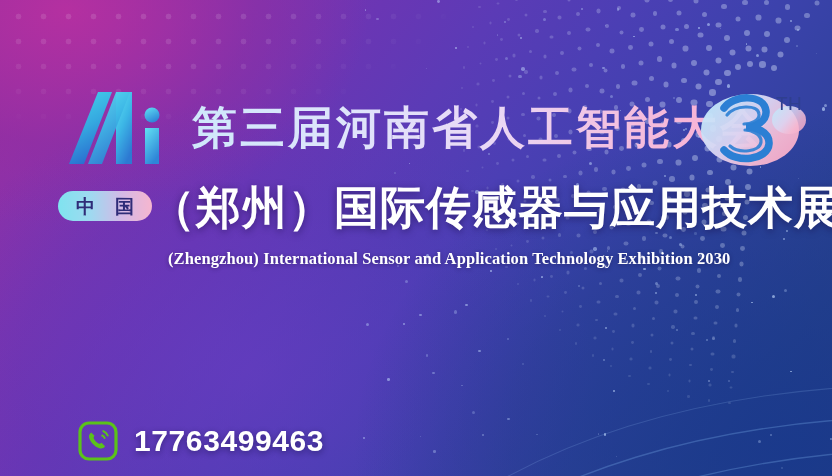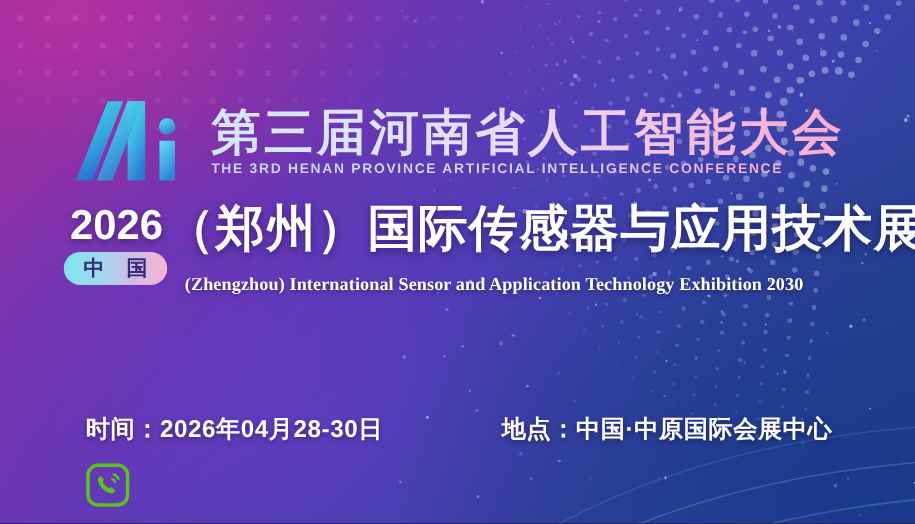--- a/index.html
+++ b/index.html
@@ -794,50 +794,67 @@
         <path d="M50 4 L64 4 L36 76 L22 76 Z" fill="url(#lgB)" opacity="0.95"></path>
 
         <circle cx="86" cy="27" r="7.5" fill="url(#lgC)"></circle>
 
         <path d="M79 40 L93 40 L93 76 L79 76 Z" fill="url(#lgC)"></path>
       </svg>
     </div>
 
     <div class="title-block">
       <div class="title-cn">第三届河南省人工智能大会</div>
-      <div class="title-en">THE 3RD HENAN PROVINCE ARTIFICIAL INTELLIGENCE CONFERENCE</div>
     </div>
   </div>
 
+  <div class="badge-3th">
+    <svg viewBox="0 0 120 96" aria-hidden="true">
+      <defs>
+        <linearGradient id="blobg" x1="0" y1="0.2" x2="1" y2="0.9">
+          <stop offset="0%" stop-color="#bfe9fb"></stop>
+          <stop offset="42%" stop-color="#dcd5f2"></stop>
+          <stop offset="72%" stop-color="#f6b9d2"></stop>
+          <stop offset="100%" stop-color="#f8a8c6"></stop>
+        </linearGradient>
+      </defs>
+
+      <ellipse cx="56" cy="50" rx="49" ry="36" fill="url(#blobg)" opacity="0.95"></ellipse>
+      <ellipse cx="95" cy="40" rx="17" ry="14" fill="url(#blobg)" opacity="0.85"></ellipse>
+
+      <g fill="none" stroke="#2b7fd4" stroke-linecap="round">
+        <path d="M30 28 C40 14, 70 14, 72 31 C73 42, 60 47, 52 47 C60 47, 76 51, 75 64 C74 80, 42 84, 30 70" stroke-width="7.5"></path>
+        <path d="M33 35 C41 25, 64 24, 65 34 C66 41, 56 44, 50 44" stroke-width="3.2" stroke-opacity="0.9"></path>
+        <path d="M36 66 C45 74, 66 72, 67 62 C68 54, 57 50, 51 50" stroke-width="3.2" stroke-opacity="0.9"></path>
+      </g>
+      <text x="82" y="30" font-family="Liberation Sans, sans-serif" font-size="19" font-weight="400" fill="#2f3f8f" letter-spacing="0.5">TH</text>
+    </svg>
+  </div>
 
   <div class="year-col">
-    <div class="year-num">2026</div>
     <div class="cn-pill">
       <span>中</span>
       <span>国</span>
     </div>
   </div>
 
   <div class="headline">（郑州）国际传感器与应用技术展览会</div>
 
   <div class="headline-en">(Zhengzhou) International Sensor and Application Technology Exhibition 2030</div>
 
 
-  <div class="info-row">
-    <div class="info-time">时间：2026年04月28-30日</div>
-    <div class="info-place">地点：中国·中原国际会展中心</div>
-  </div>
 
   <div class="phone-row">
     <div class="phone-icon">
       <svg viewBox="0 0 40 40" aria-hidden="true">
         <rect x="2" y="2" width="36" height="36" rx="9" ry="9" fill="none" stroke="#5bc21a" stroke-width="3.2"></rect>
         <path d="M13.2 11.4 c-1.9 1.3 -2.7 3.6 -1.9 5.8 c1.6 4.6 5.4 8.4 10 10 c2.2 .8 4.5 0 5.8 -1.9
                  l-3.6 -3.6 c-1 .9 -2.1 1.2 -3 .7 c-1.9 -1 -3.6 -2.7 -4.6 -4.6 c-.5 -.9 -.2 -2 .7 -3 z" fill="#5bc21a"></path>
         <g fill="none" stroke="#5bc21a" stroke-width="2.1" stroke-linecap="round">
           <path d="M25.4 10.2 c2.0 .7 3.6 2.3 4.3 4.3"></path>
           <path d="M24.2 14.6 c1.1 .4 2.0 1.3 2.4 2.4"></path>
         </g>
       </svg>
     </div>
+    <div class="phone-num">17763499463</div>
   </div>
 
 </div>
 
 </body></html>

